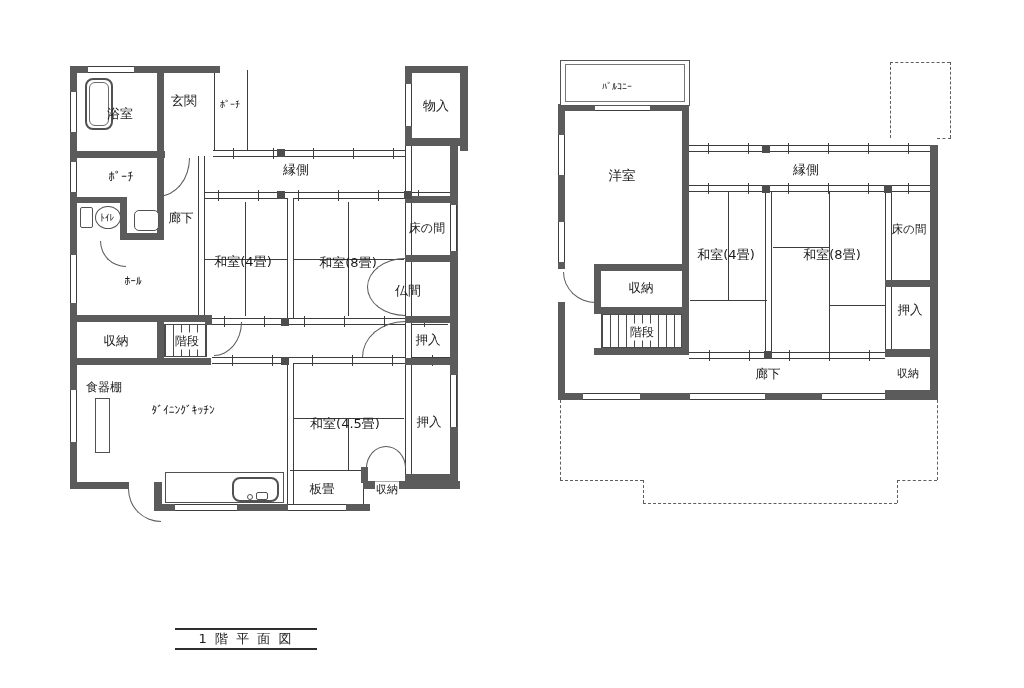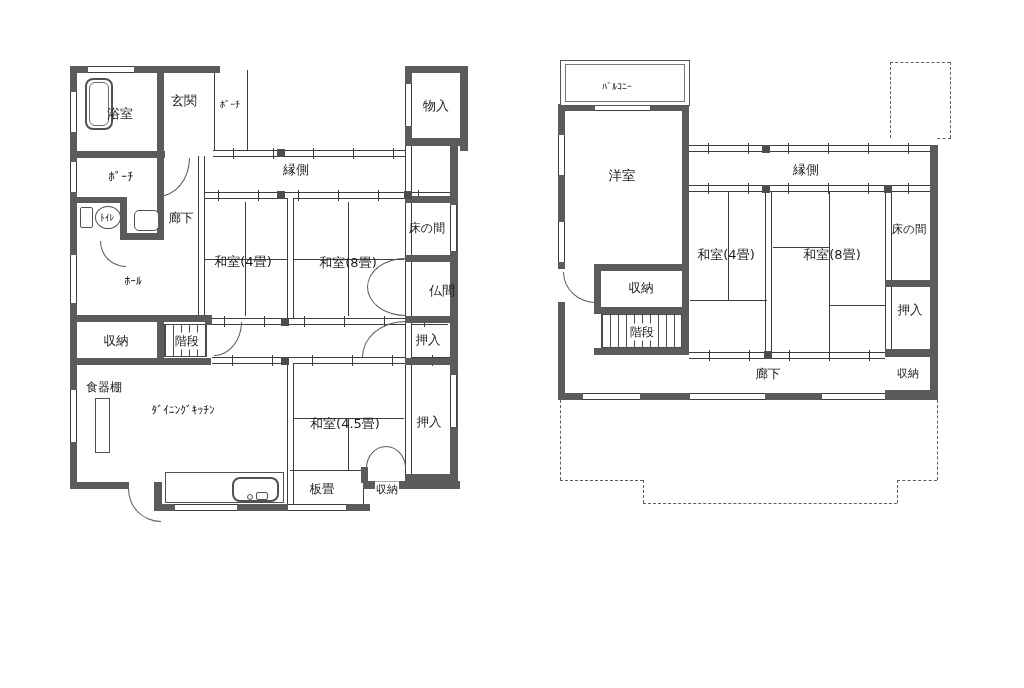--- a/index.html
+++ b/index.html
@@ -47,20 +47,23 @@
     <div class="fix" style="left:232px;top:477px;width:47px;height:25px;border-radius:8px;"></div>
     <div class="fix thin" style="left:256px;top:492px;width:12px;height:8px;border-radius:2px;"></div>
     <div class="fix thin" style="left:247px;top:494px;width:6px;height:6px;border-radius:50%;"></div>
   </div>
 
   <div>
     <div class="fix thin" style="left:560px;top:60px;width:130px;height:46px;border-color:#555;"></div>
     <div class="fix thin" style="left:565px;top:64px;width:120px;height:38px;border-color:#777;"></div>
   </div>
 
+  <div class="title-block" style="left:175px;top:628px;width:142px;height:22px;">
+    <span>1 階 平 面 図</span>
+  </div>
 <div class="dash-h" style="left: 890px; top: 62px; width: 60px; height: 1px;"></div>
     <div class="dash-v" style="left: 950px; top: 62px; width: 1px; height: 76px;"></div>
     <div class="dash-v" style="left: 890px; top: 62px; width: 1px; height: 76px;"></div>
     <div class="dash-h" style="left: 937px; top: 138px; width: 14px; height: 1px;"></div>
     <div class="dash-v" style="left: 560px; top: 400px; width: 1px; height: 80px;"></div>
     <div class="dash-h" style="left: 560px; top: 480px; width: 83px; height: 1px;"></div>
     <div class="dash-v" style="left: 643px; top: 480px; width: 1px; height: 23px;"></div>
     <div class="dash-h" style="left: 643px; top: 503px; width: 254px; height: 1px;"></div>
     <div class="dash-v" style="left: 897px; top: 480px; width: 1px; height: 23px;"></div>
     <div class="dash-h" style="left: 897px; top: 480px; width: 40px; height: 1px;"></div>
@@ -225,21 +228,21 @@
     <div class="lbl" style="left: 184px; top: 101px; font-size: 13px;">玄関</div>
     <div class="lbl" style="left: 230px; top: 104px; font-size: 10px;">ﾎﾟｰﾁ</div>
     <div class="lbl" style="left: 436px; top: 106px; font-size: 13px;">物入</div>
     <div class="lbl" style="left: 121px; top: 176px; font-size: 12.5px;">ﾎﾟｰﾁ</div>
     <div class="lbl bg" style="left: 107px; top: 217px; font-size: 9.5px;">ﾄｲﾚ</div>
     <div class="lbl" style="left: 181px; top: 218px; font-size: 12.5px;">廊下</div>
     <div class="lbl" style="left: 296px; top: 170px; font-size: 13px;">縁側</div>
     <div class="lbl" style="left: 427px; top: 228px; font-size: 12px;">床の間</div>
     <div class="lbl" style="left: 243px; top: 262px; font-size: 13px;">和室(4畳)</div>
     <div class="lbl" style="left: 348px; top: 263px; font-size: 13px;">和室(8畳)</div>
-    <div class="lbl" style="left: 442px; top: 291px; font-size: 13px;">仏間</div>
+    <div class="lbl" style="left: 408px; top: 291px; font-size: 13px;">仏間</div>
     <div class="lbl" style="left: 133px; top: 281px; font-size: 11.5px;">ﾎｰﾙ</div>
     <div class="lbl" style="left: 428px; top: 340px; font-size: 12.5px;">押入</div>
     <div class="lbl" style="left: 116px; top: 341px; font-size: 12.5px;">収納</div>
     <div class="lbl bg" style="left: 187px; top: 341px; font-size: 12px;">階段</div>
     <div class="lbl bg" style="left: 104px; top: 387px; font-size: 12px;">食器棚</div>
     <div class="lbl" style="left: 183px; top: 410px; font-size: 11.5px;">ﾀﾞｲﾆﾝｸﾞｷｯﾁﾝ</div>
     <div class="lbl" style="left: 345px; top: 424px; font-size: 13px;">和室(4.5畳)</div>
     <div class="lbl" style="left: 429px; top: 422px; font-size: 12.5px;">押入</div>
     <div class="lbl" style="left: 322px; top: 489px; font-size: 12.5px;">板畳</div>
     <div class="lbl bg" style="left: 387px; top: 489px; font-size: 11px;">収納</div>

